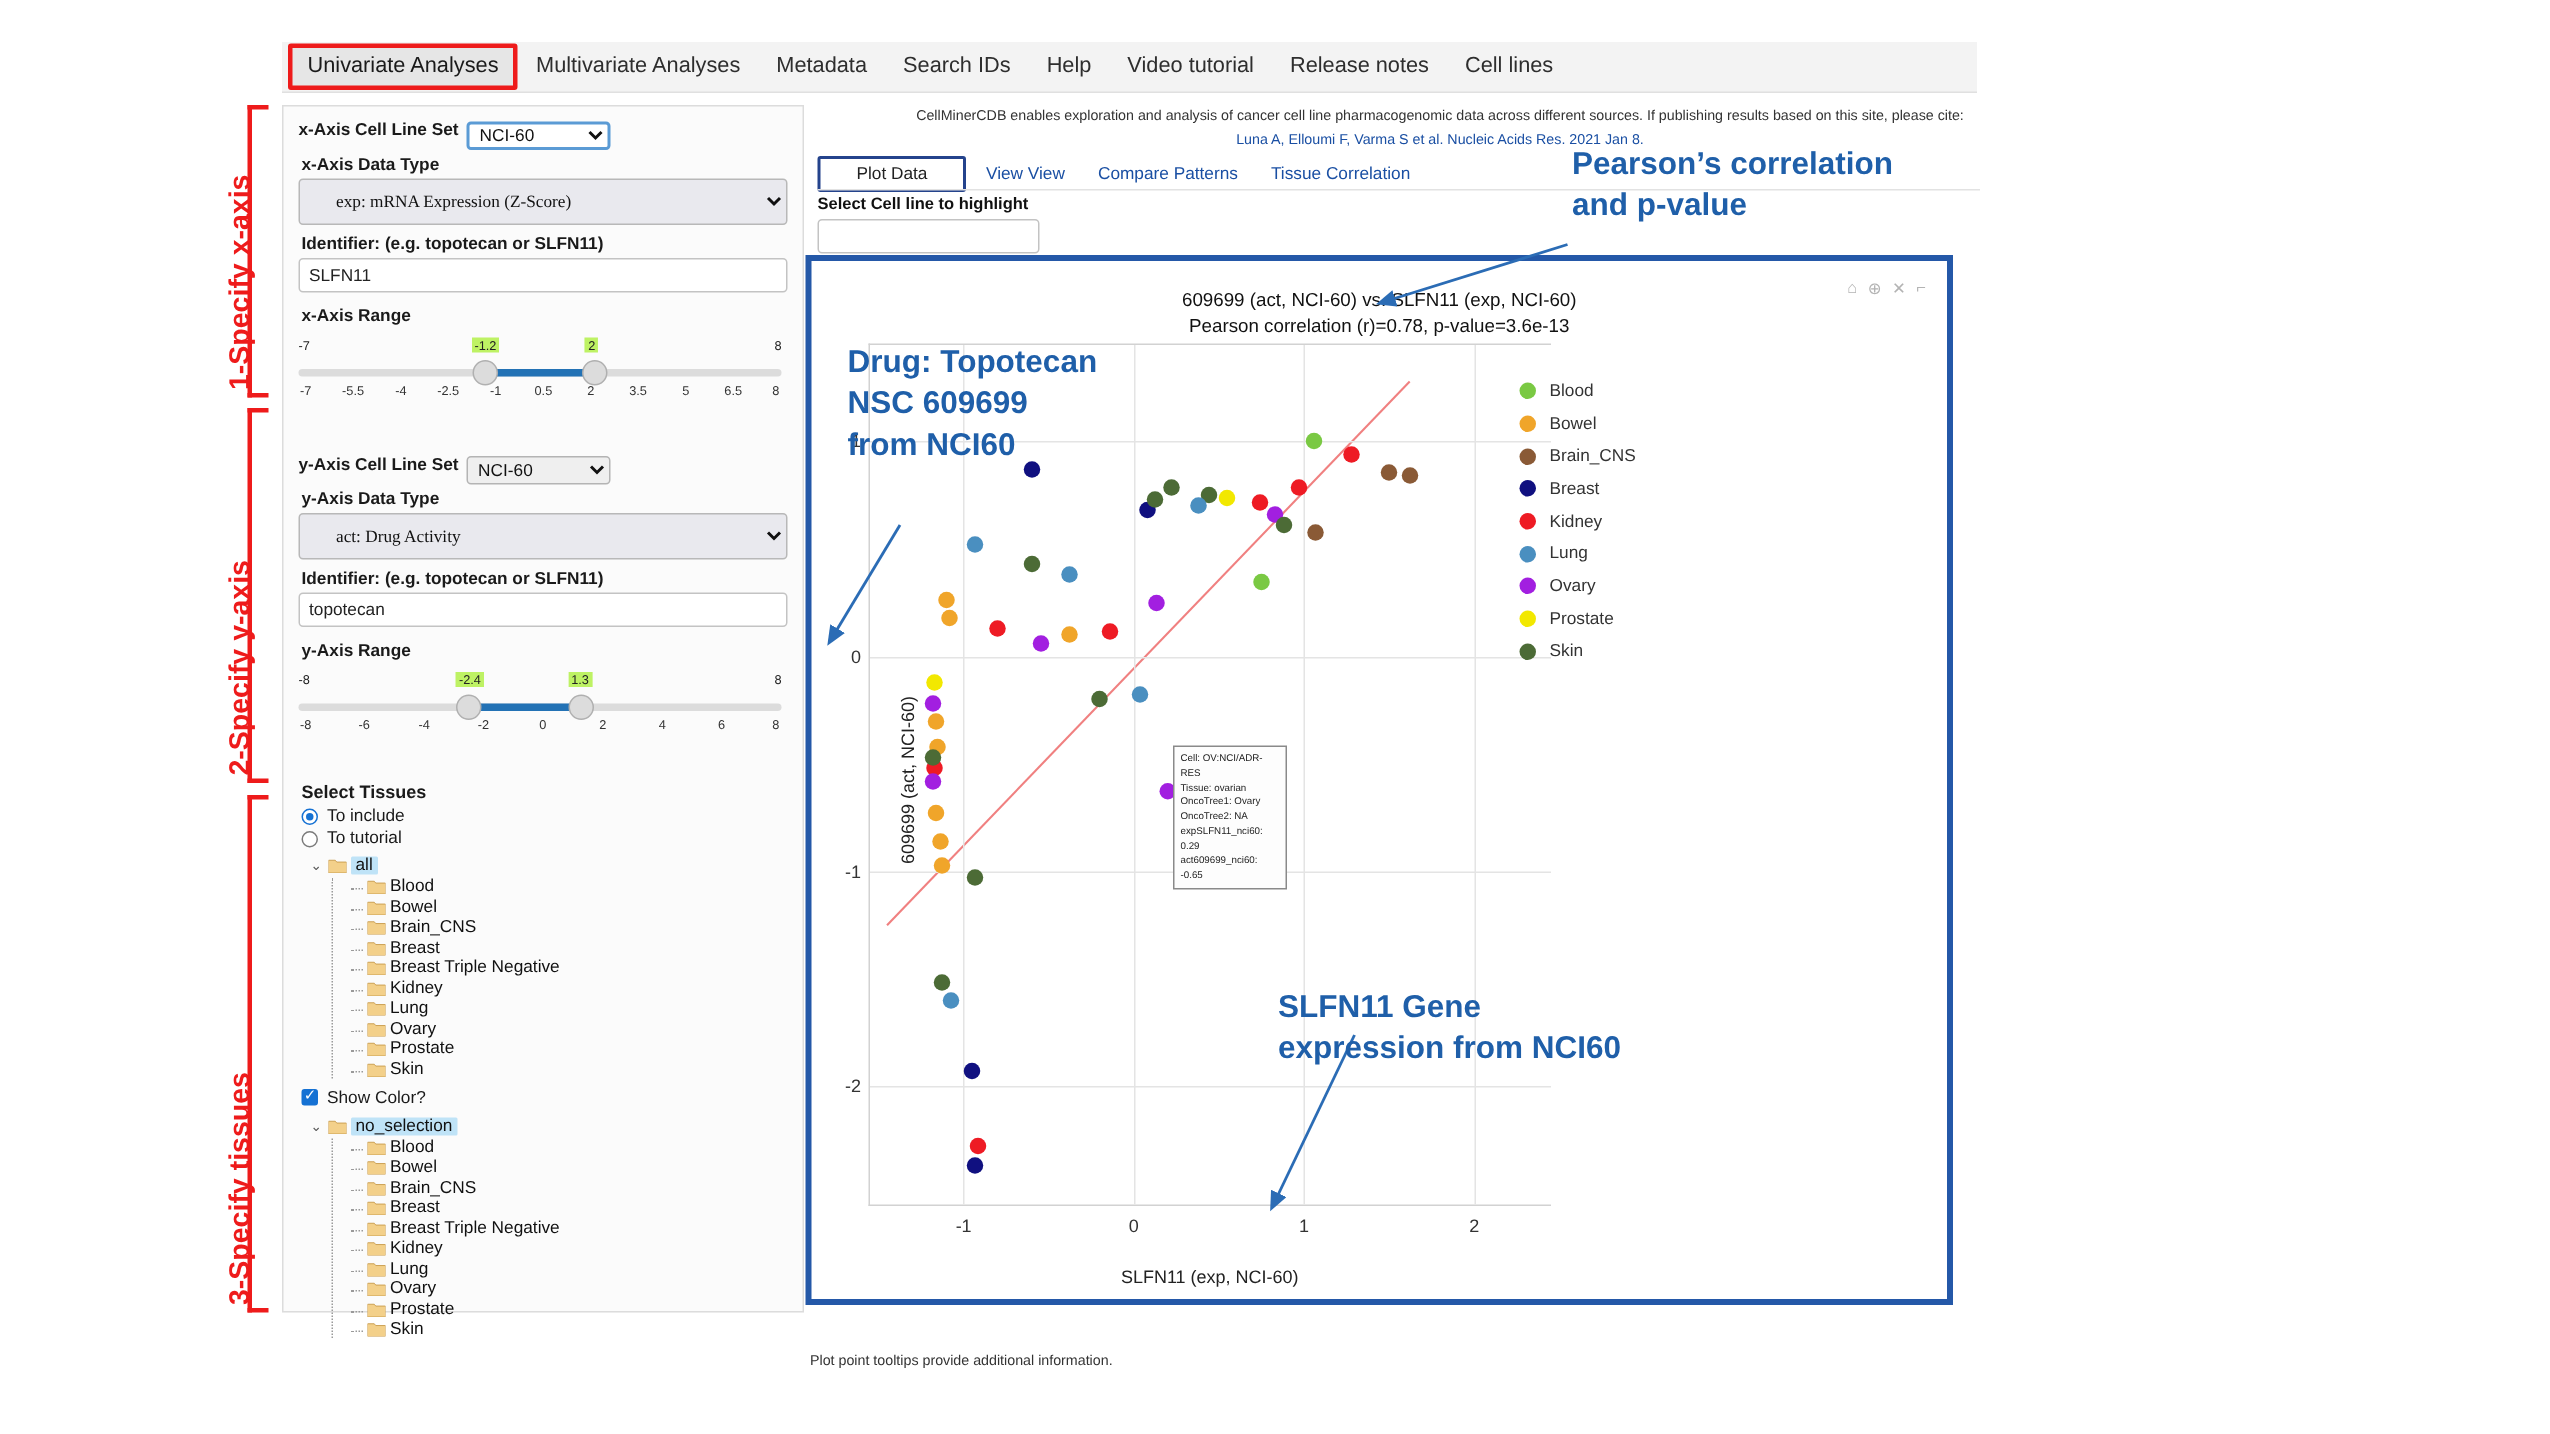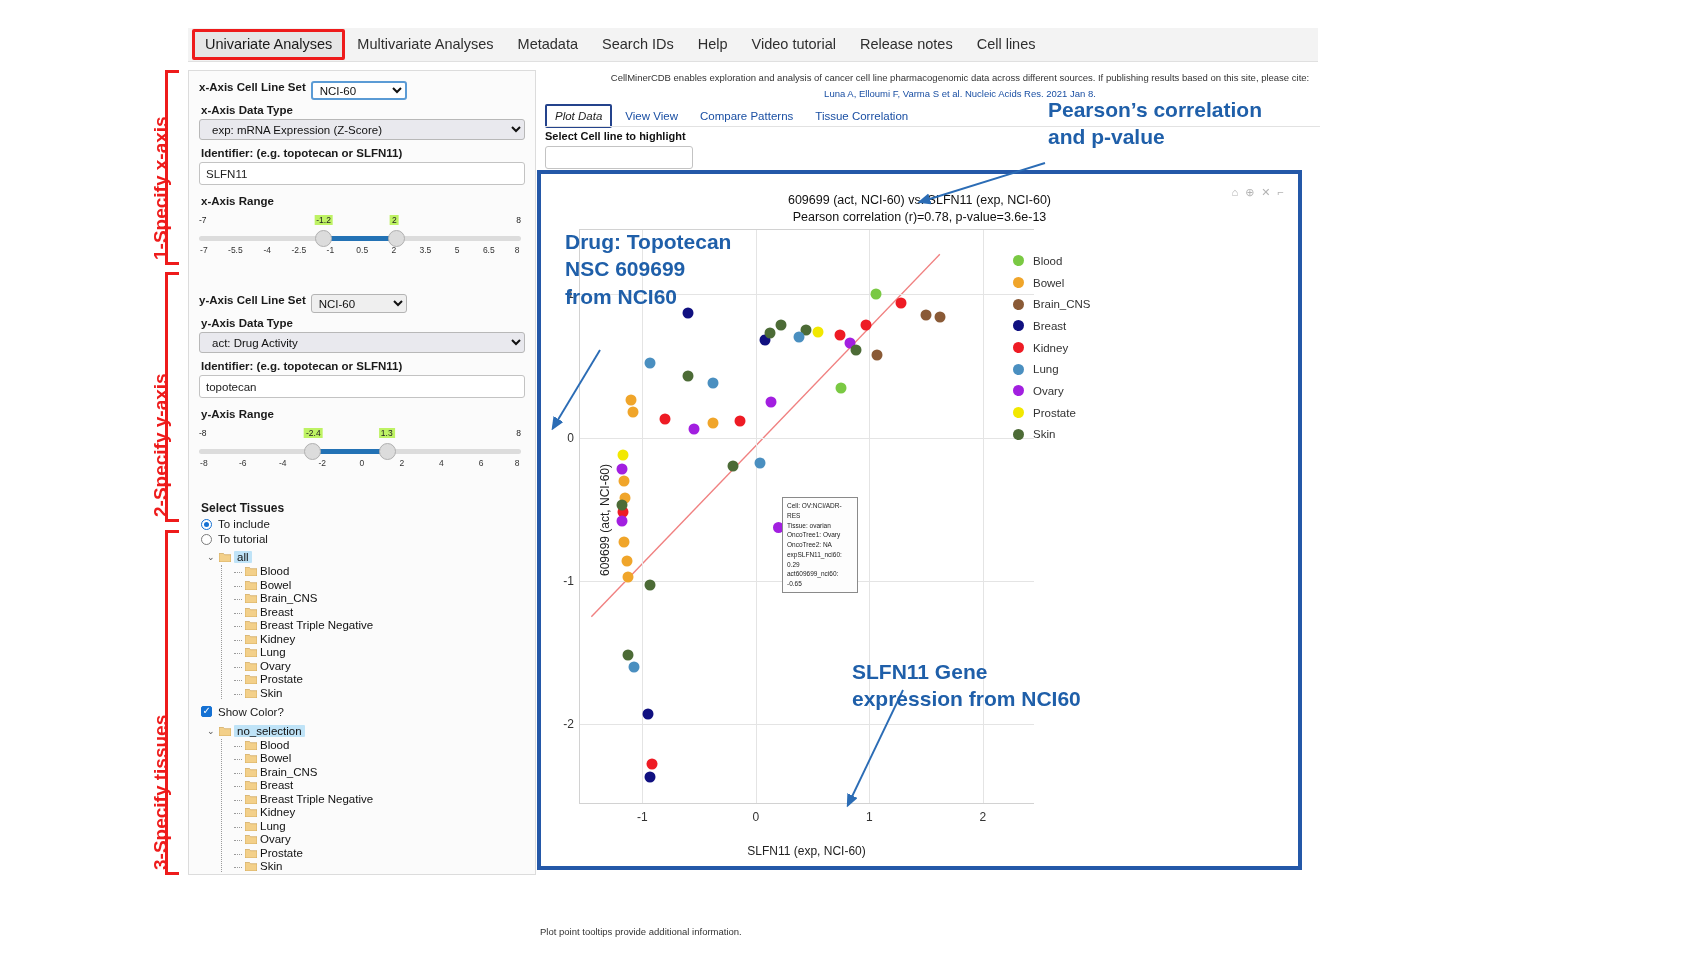--- a/index.html
+++ b/index.html
@@ -43,24 +43,24 @@
   }
   .ctl-label { font-size:11.5px; font-weight:bold; color:#1a1a1a; margin:0 0 3px 2px; }
   .inline-row { display:flex; gap:5px; margin-bottom:4px; }
   .sel-native {
     font-size:11.5px; font-family:"Liberation Sans", sans-serif;
     border:1px solid #b4b4b4; background:#efefef; border-radius:3px;
     padding:1px 3px; height:19px; color:#111;
   }
   .sel-native.focus-blue { border:2px solid #5b9bd5; background:#fff; }
   .wide-select {
-    width:100%; height:21px; font-size:11.5px; color:#111;
+    width:100%; height:31px; font-size:11.5px; color:#111;
     border:1px solid #b8b8b8; background:#e9e9ee; border-radius:3px;
-    padding:1px 8px; margin-bottom:7px;
-    font-family:Liberation Sans, sans-serif;
+    padding:1px 20px; margin-bottom:7px;
+    font-family:Liberation Serif, serif;
   }
   .text-input {
     width:100%; height:23px; font-size:11.5px; color:#222;
     border:1px solid #c3c3c3; background:#fff; border-radius:3px;
     padding:2px 6px; margin-bottom:10px;
     font-family:"Liberation Sans", sans-serif;
   }
 
   
   .slider-wrap { position:relative; height:48px; margin-bottom:4px; width:322px; }
@@ -124,21 +124,21 @@
   #cite1 {
     position:absolute; left:600px; top:72px; width:720px;
     text-align:center; font-size:9.5px; color:#333;
   }
   #cite2 {
     position:absolute; left:600px; top:88px; width:720px;
     text-align:center; font-size:9.5px; color:#1a4fa3;
   }
   #subtabs { position:absolute; left:545px; top:104px; display:flex; align-items:center; gap:4px; }
   .subtab { font-size:11.5px; color:#1a4fa3; padding:5px 9px; }
-  .subtab.active { color:#222; border:2px solid #24438c; border-radius:2px; padding:4px 8px;font-style:italic; }
+  .subtab.active { color:#222; border:2px solid #24438c; border-radius:2px; padding:4px 24px; }
   #subtab-underline {
     position:absolute; left:545px; top:126px; width:775px; height:1px; background:#e2e2e2;
   }
   #highlight-label { position:absolute; left:545px; top:130px; font-size:11px; font-weight:bold; color:#111; }
   #highlight-input {
     position:absolute; left:545px; top:146px; width:148px; height:23px;
     border:1px solid #c3c3c3; background:#fff; border-radius:3px;
     font-size:11.5px; padding:2px 6px; font-family:"Liberation Sans", sans-serif;
   }
 
@@ -199,21 +199,21 @@
     border-radius:50%; background:#a21fe0;
   }
 
   
   .annot {
     position:absolute; color:#1f5fa9; font-weight:bold; font-size:21px;
     line-height:1.3; white-space:pre-line;
   }
   svg.arrow { position:absolute; overflow:visible; pointer-events:none; }
 
-  #footnote { position:absolute; left:540px; top:926px; font-size:9.5px; color:#333; }
+  #footnote { position:absolute; left:540px; top:902px; font-size:9.5px; color:#333; }
 </style>
 </head>
 <body>
 
 <div id="navbar">
     <div class="nav-tab active">Univariate Analyses</div>
     <div class="nav-tab">Multivariate Analyses</div>
     <div class="nav-tab">Metadata</div>
     <div class="nav-tab">Search IDs</div>
     <div class="nav-tab">Help</div>

